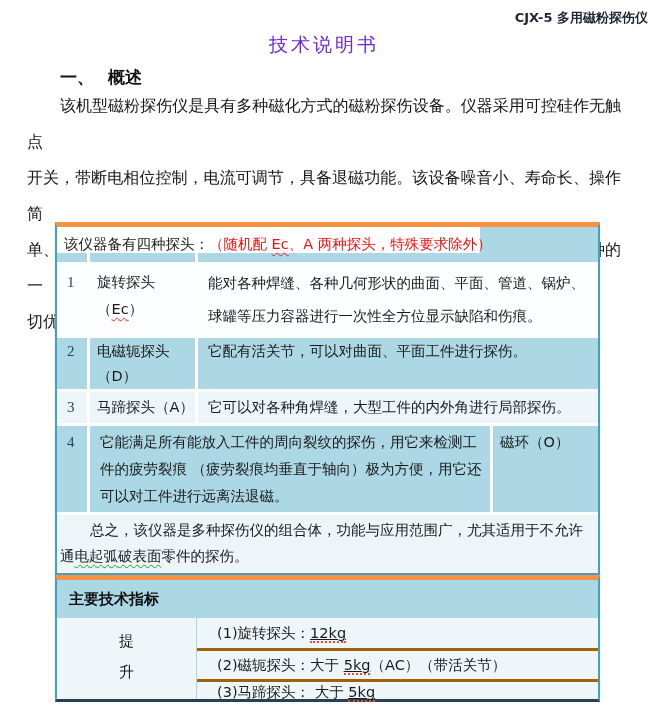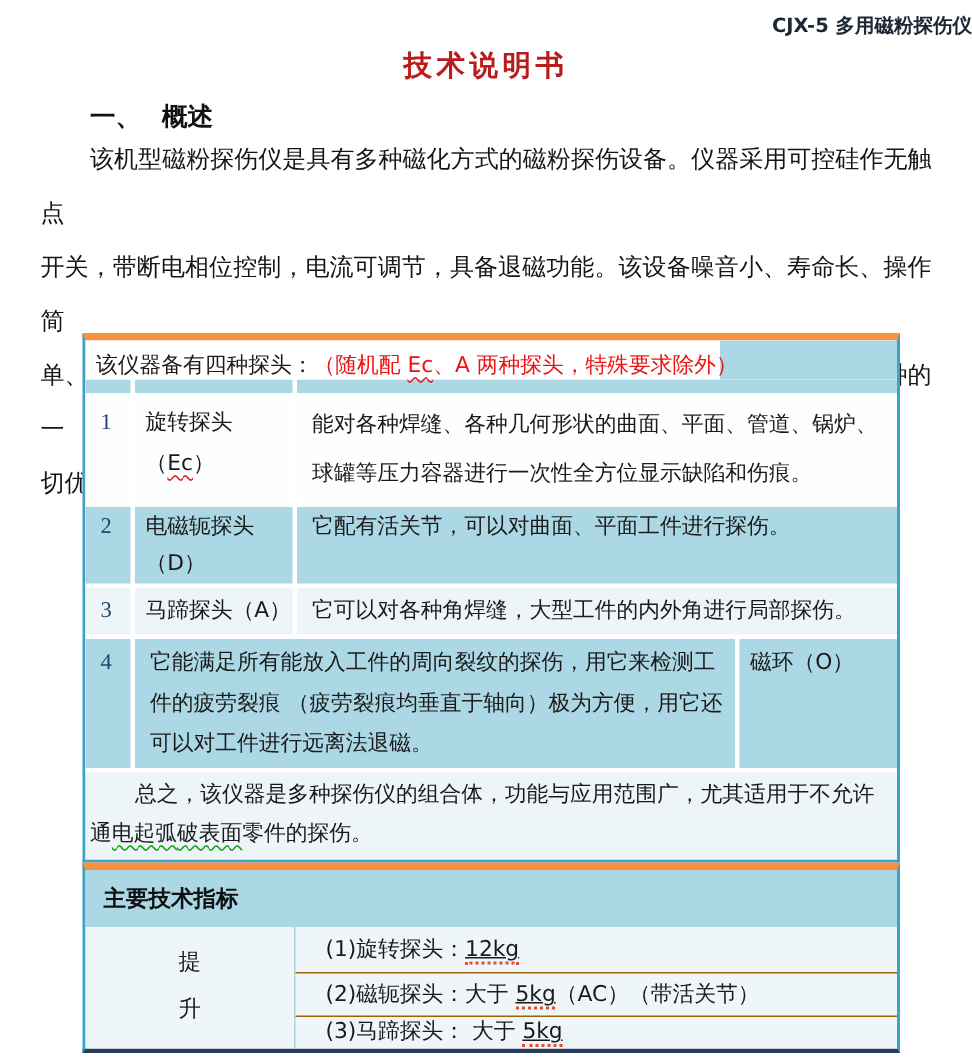--- a/index.html
+++ b/index.html
@@ -1,21 +1,21 @@
 <!DOCTYPE html>
 <html><head>
 <meta charset="utf-8">
 <style>
   html,body{margin:0;padding:0;background:#fff;}
   .page{position:relative;width:648px;height:708px;background:#fff;overflow:hidden;
         font-family:"DejaVu Sans","Liberation Sans",sans-serif;color:#1a1a1a;}
   .title1{position:absolute;top:6px;left:5px;right:0;text-align:right;
           font-size:13px;font-weight:bold;color:#1c2634;line-height:24px;}
   .title2{position:absolute;top:32px;left:0;right:0;text-align:center;
-          font-size:19px;font-weight:bold;color:#b91c1c;letter-spacing:3px;line-height:24px;}
+          font-size:19px;font-weight:normal;color:#6d28d9;letter-spacing:3px;line-height:24px;}
   .h1{position:absolute;left:60px;font-size:17px;font-weight:bold;color:#111;}
   .h1 .hnum{margin-right:14px;}
   .h2 .hnum{margin-right:27px;}
   .para{position:absolute;top:88px;left:27px;width:594px;font-size:16px;color:#151515;}
   .pline{line-height:36px;text-align:justify;text-align-last:justify;}
   .pline.pfirst{text-indent:33px;}
   .pline.plast{text-align-last:left;}
 
   
   .t1{position:absolute;left:55px;top:222px;width:545px;box-sizing:border-box;
@@ -47,21 +47,21 @@
   .t2{position:absolute;left:55px;top:575px;width:545px;box-sizing:border-box;
       border:2px solid #3AA3C6;border-top:5px solid #F79240;border-bottom:3px solid #26405B;
       font-size:14.5px;}
   .t2-header{height:38px;line-height:38px;background:#ACD8E5;font-weight:bold;
              font-size:15px;padding-left:12px;color:#111;}
   .t2-body{display:flex;background:#EFF6FA;height:81px;}
   .t2-left{width:140px;border-right:1px solid #B2D2DE;text-align:center;
            font-size:15px;padding-top:8px;box-sizing:border-box;}
   .t2-left div{line-height:31px;}
   .t2-right{flex:1;}
-  .spec-item{padding-left:20px;border-bottom:1px solid #a16207;white-space:nowrap;}
+  .spec-item{padding-left:20px;border-bottom:3px solid #a16207;white-space:nowrap;}
   .spec-item.i1{height:30px;line-height:30px;}
   .spec-item.i2{height:28px;line-height:28px;}
   .spec-item.i3{height:21px;line-height:21px;border-bottom:none;}
   .uval{text-decoration:underline solid;text-decoration-thickness:1px;
         border-bottom:2px dotted #E05030;padding-bottom:0;}
 </style>
 </head>
 <body>
 
 <div class="page">

